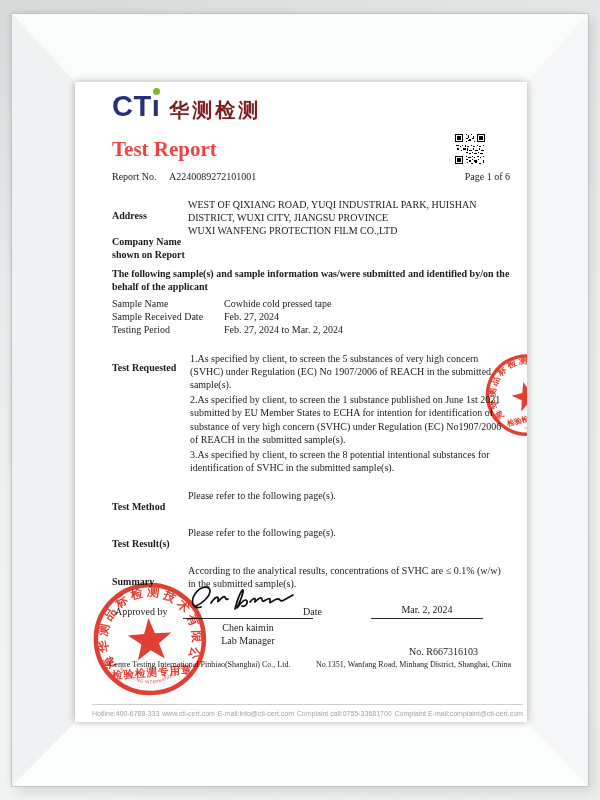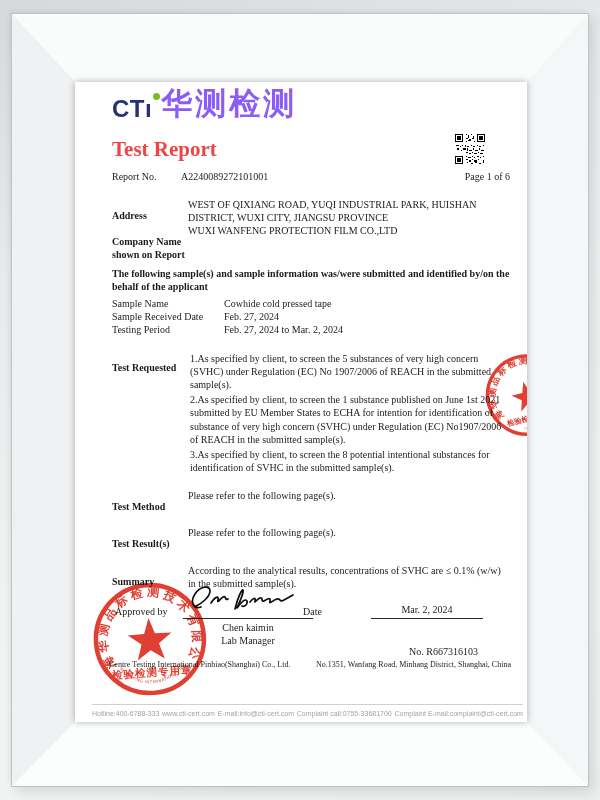--- a/index.html
+++ b/index.html
@@ -10,24 +10,24 @@
     border-style:solid;border-width:68px 61px 64px 63px;
     border-color:#fafbfb #f5f6f7 #fcfdfd #eff1f2;background:#ffffff;
     box-shadow:0 0 0 1px #c0c4c6, 4px 5px 12px rgba(0,0,0,.13), -2px -2px 5px rgba(0,0,0,.06);}
   .doc{position:relative;width:452px;height:640px;background:#fff;overflow:hidden;
     box-shadow:0 0 7px rgba(0,0,0,.30);color:#1b1b1b;font-size:10px;line-height:1.32;}
   .content{padding:7px 17px 0 37px;}
   .b{font-weight:700;margin-top:11px;}
   
   .logo-row{display:flex;align-items:flex-end;height:32px;}
   .logo-latin{position:relative;font-family:"Liberation Sans","DejaVu Sans",sans-serif;
-    font-weight:700;font-size:24px;line-height:1;color:#263179;letter-spacing:.5px;}
+    font-weight:700;font-size:29px;line-height:1;color:#263179;letter-spacing:.5px;}
   .logo-dot{position:absolute;left:41px;top:-4px;width:7px;height:7px;border-radius:50%;background:#7db724;}
-  .logo-cn{font-family:"Liberation Sans","DejaVu Sans",sans-serif;font-weight:700;font-size:31px;
-    line-height:1.05;color:#8b5cf6;margin-left:9px;letter-spacing:3px;}
+  .logo-cn{font-family:"Liberation Sans","DejaVu Sans",sans-serif;font-weight:700;font-size:20px;
+    line-height:1.05;color:#7f1d1d;margin-left:9px;letter-spacing:3px;}
   
   .title{margin-top:15px;text-align:left;font-size:21px;font-weight:700;color:#ef4444;}
   .qr{position:absolute;left:380px;top:52px;}
   .report-row{display:flex;justify-content:space-between;margin-top:6px;}
   
   .info{margin-top:15px;}
   .row{display:flex;}
   .lbl{width:76px;flex:none;}
   .val{flex:1;}
   .intro{font-weight:700;margin-top:5px;}
@@ -133,21 +133,21 @@
               <rect x="13" y="24" width="2" height="1"></rect>
                 <rect x="17" y="23" width="1" height="1"></rect>
                 <rect x="20" y="24" width="2" height="1"></rect>
                 <rect x="23" y="22" width="1" height="2"></rect>
             </g>
           </svg>
         </div>
         <div class="report-row">
           <span>
             <span class="b" style="font-weight:400;">Report No.</span>
-            <span style="margin-left:22px;">A2240089272101001</span>
+            <span style="margin-left:10px;">A2240089272101001</span>
           </span>
           <span>Page 1 of 6</span>
         </div>
 
         <div class="info">
           <div class="row">
             <div class="lbl b">Address</div>
             <div class="val">WEST OF QIXIANG ROAD, YUQI INDUSTRIAL PARK, HUISHAN DISTRICT, WUXI CITY, JIANGSU PROVINCE</div>
           </div>
           <div class="row">

